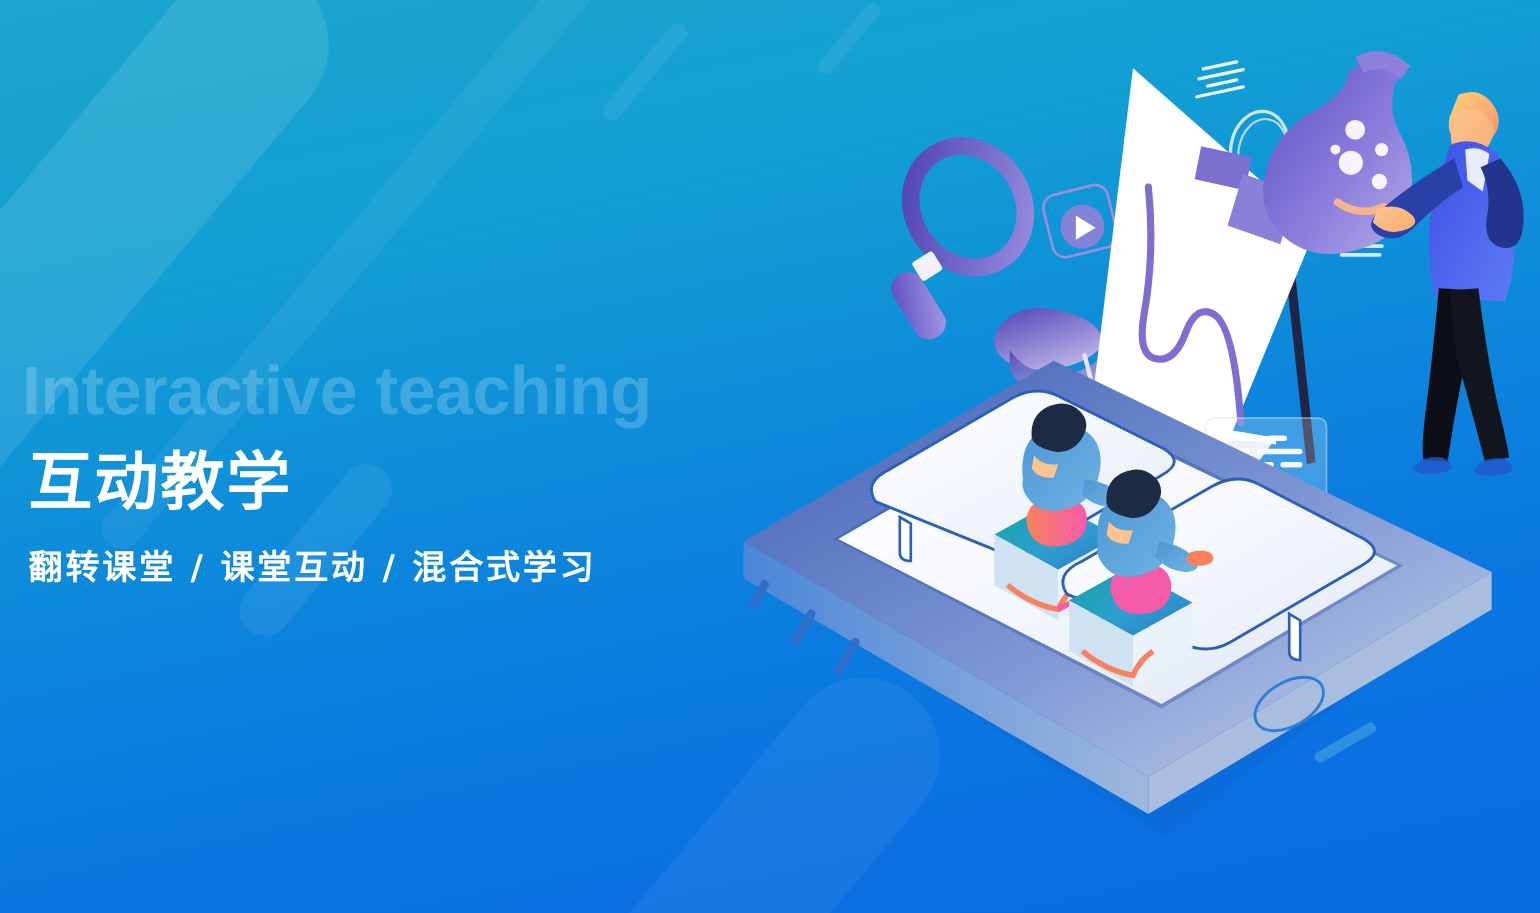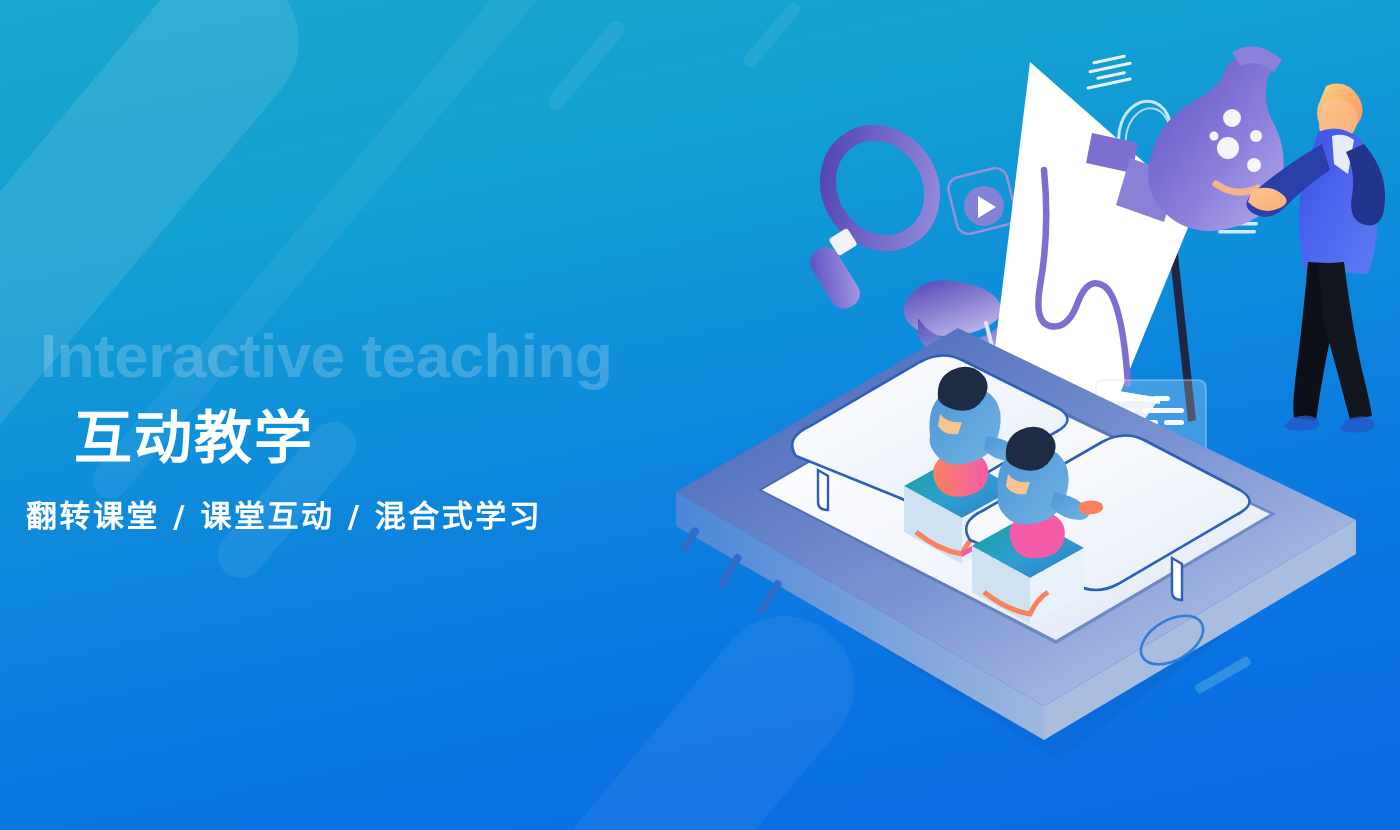--- a/index.html
+++ b/index.html
@@ -29,39 +29,38 @@
     background:rgba(255,255,255,.10);
     border-radius:999px;
     transform-origin:center;
   }
   .stripe.faint{background:rgba(255,255,255,.07);}
   .stripe.vfaint{background:rgba(255,255,255,.055);}
 
   
   .ghost-title{
     position:absolute;
-    left:40px; top:325px;
+    left:20px; top:325px;
     font-size:62px;
     font-weight:bold;
     letter-spacing:-0.5px;
     color:rgba(255,255,255,.20);
     white-space:nowrap;
     line-height:1;
   }
   .main-title{
     position:absolute;
     left:26px; top:408px;
     font-size:58px;
     font-weight:bold;
     color:#ffffff;
     letter-spacing:2px;
     white-space:nowrap;
     line-height:1.05;
     font-family:"DejaVu Sans","Liberation Sans",sans-serif;
-    margin-left:48px;
   }
   .sub-title{
     position:absolute;
     left:26px; top:496px;
     font-size:31px;
     font-weight:bold;
     color:#ffffff;
     letter-spacing:2.5px;
     white-space:nowrap;
     line-height:1.3;

